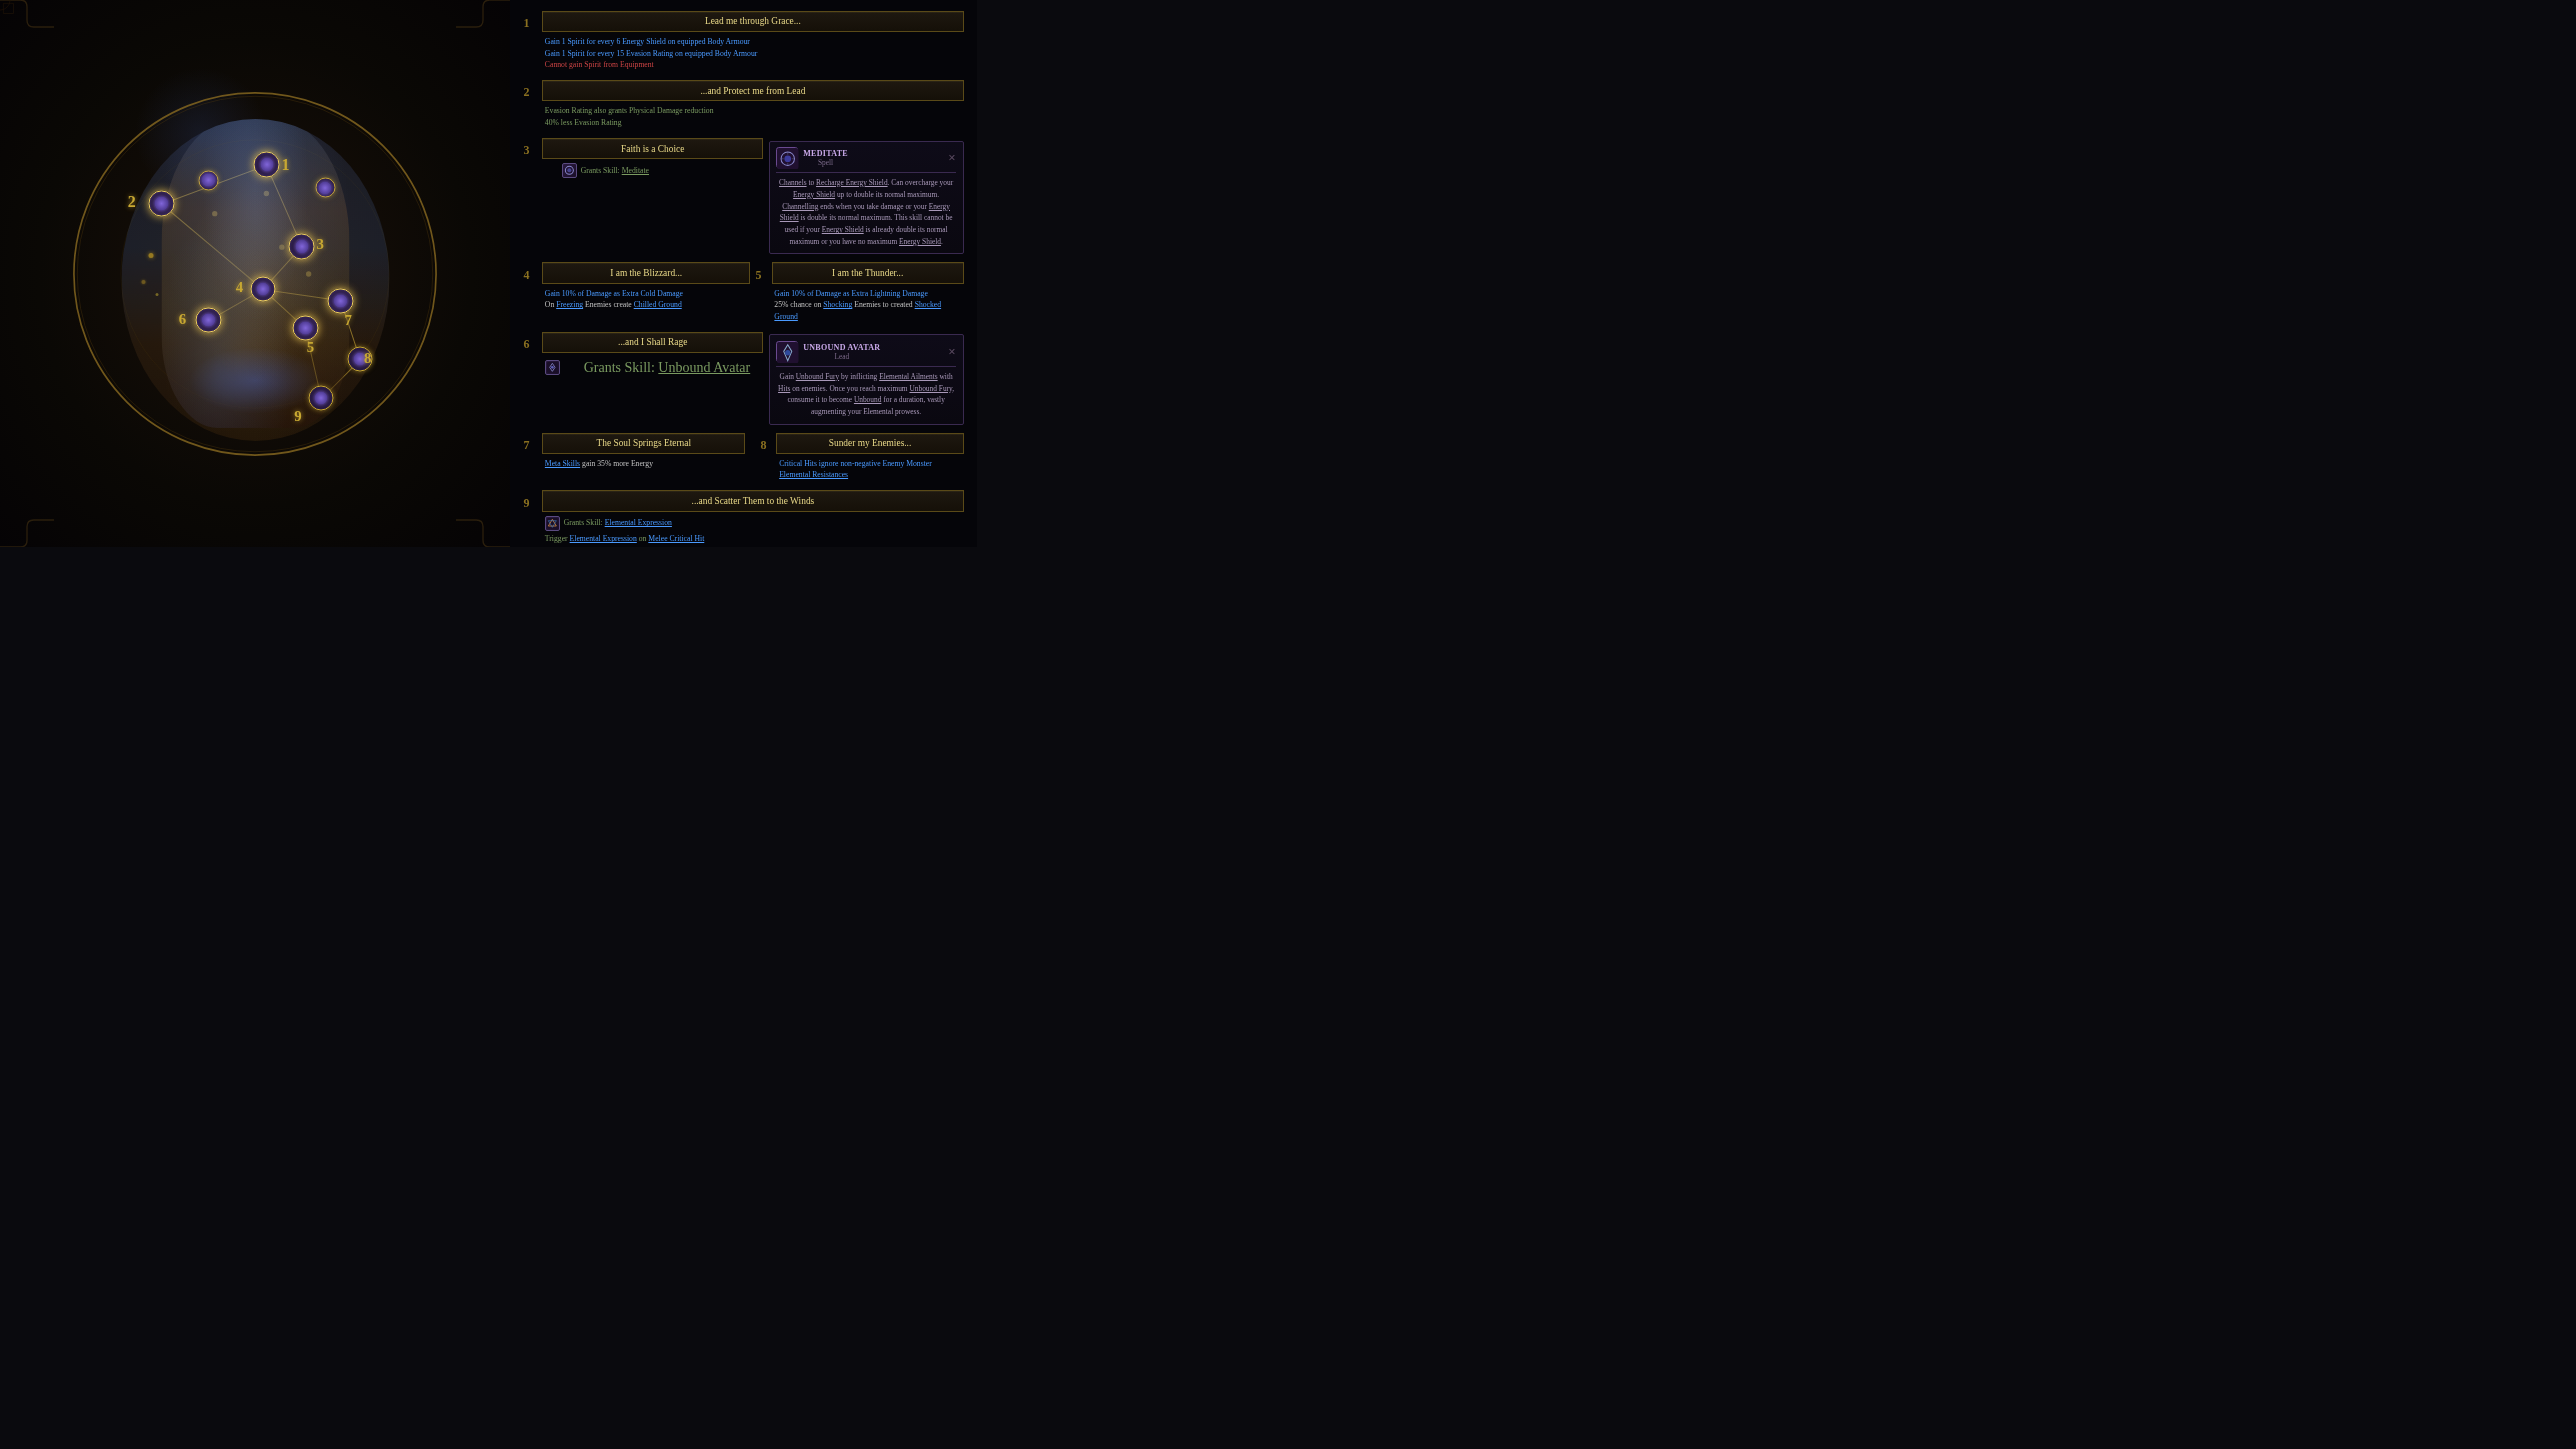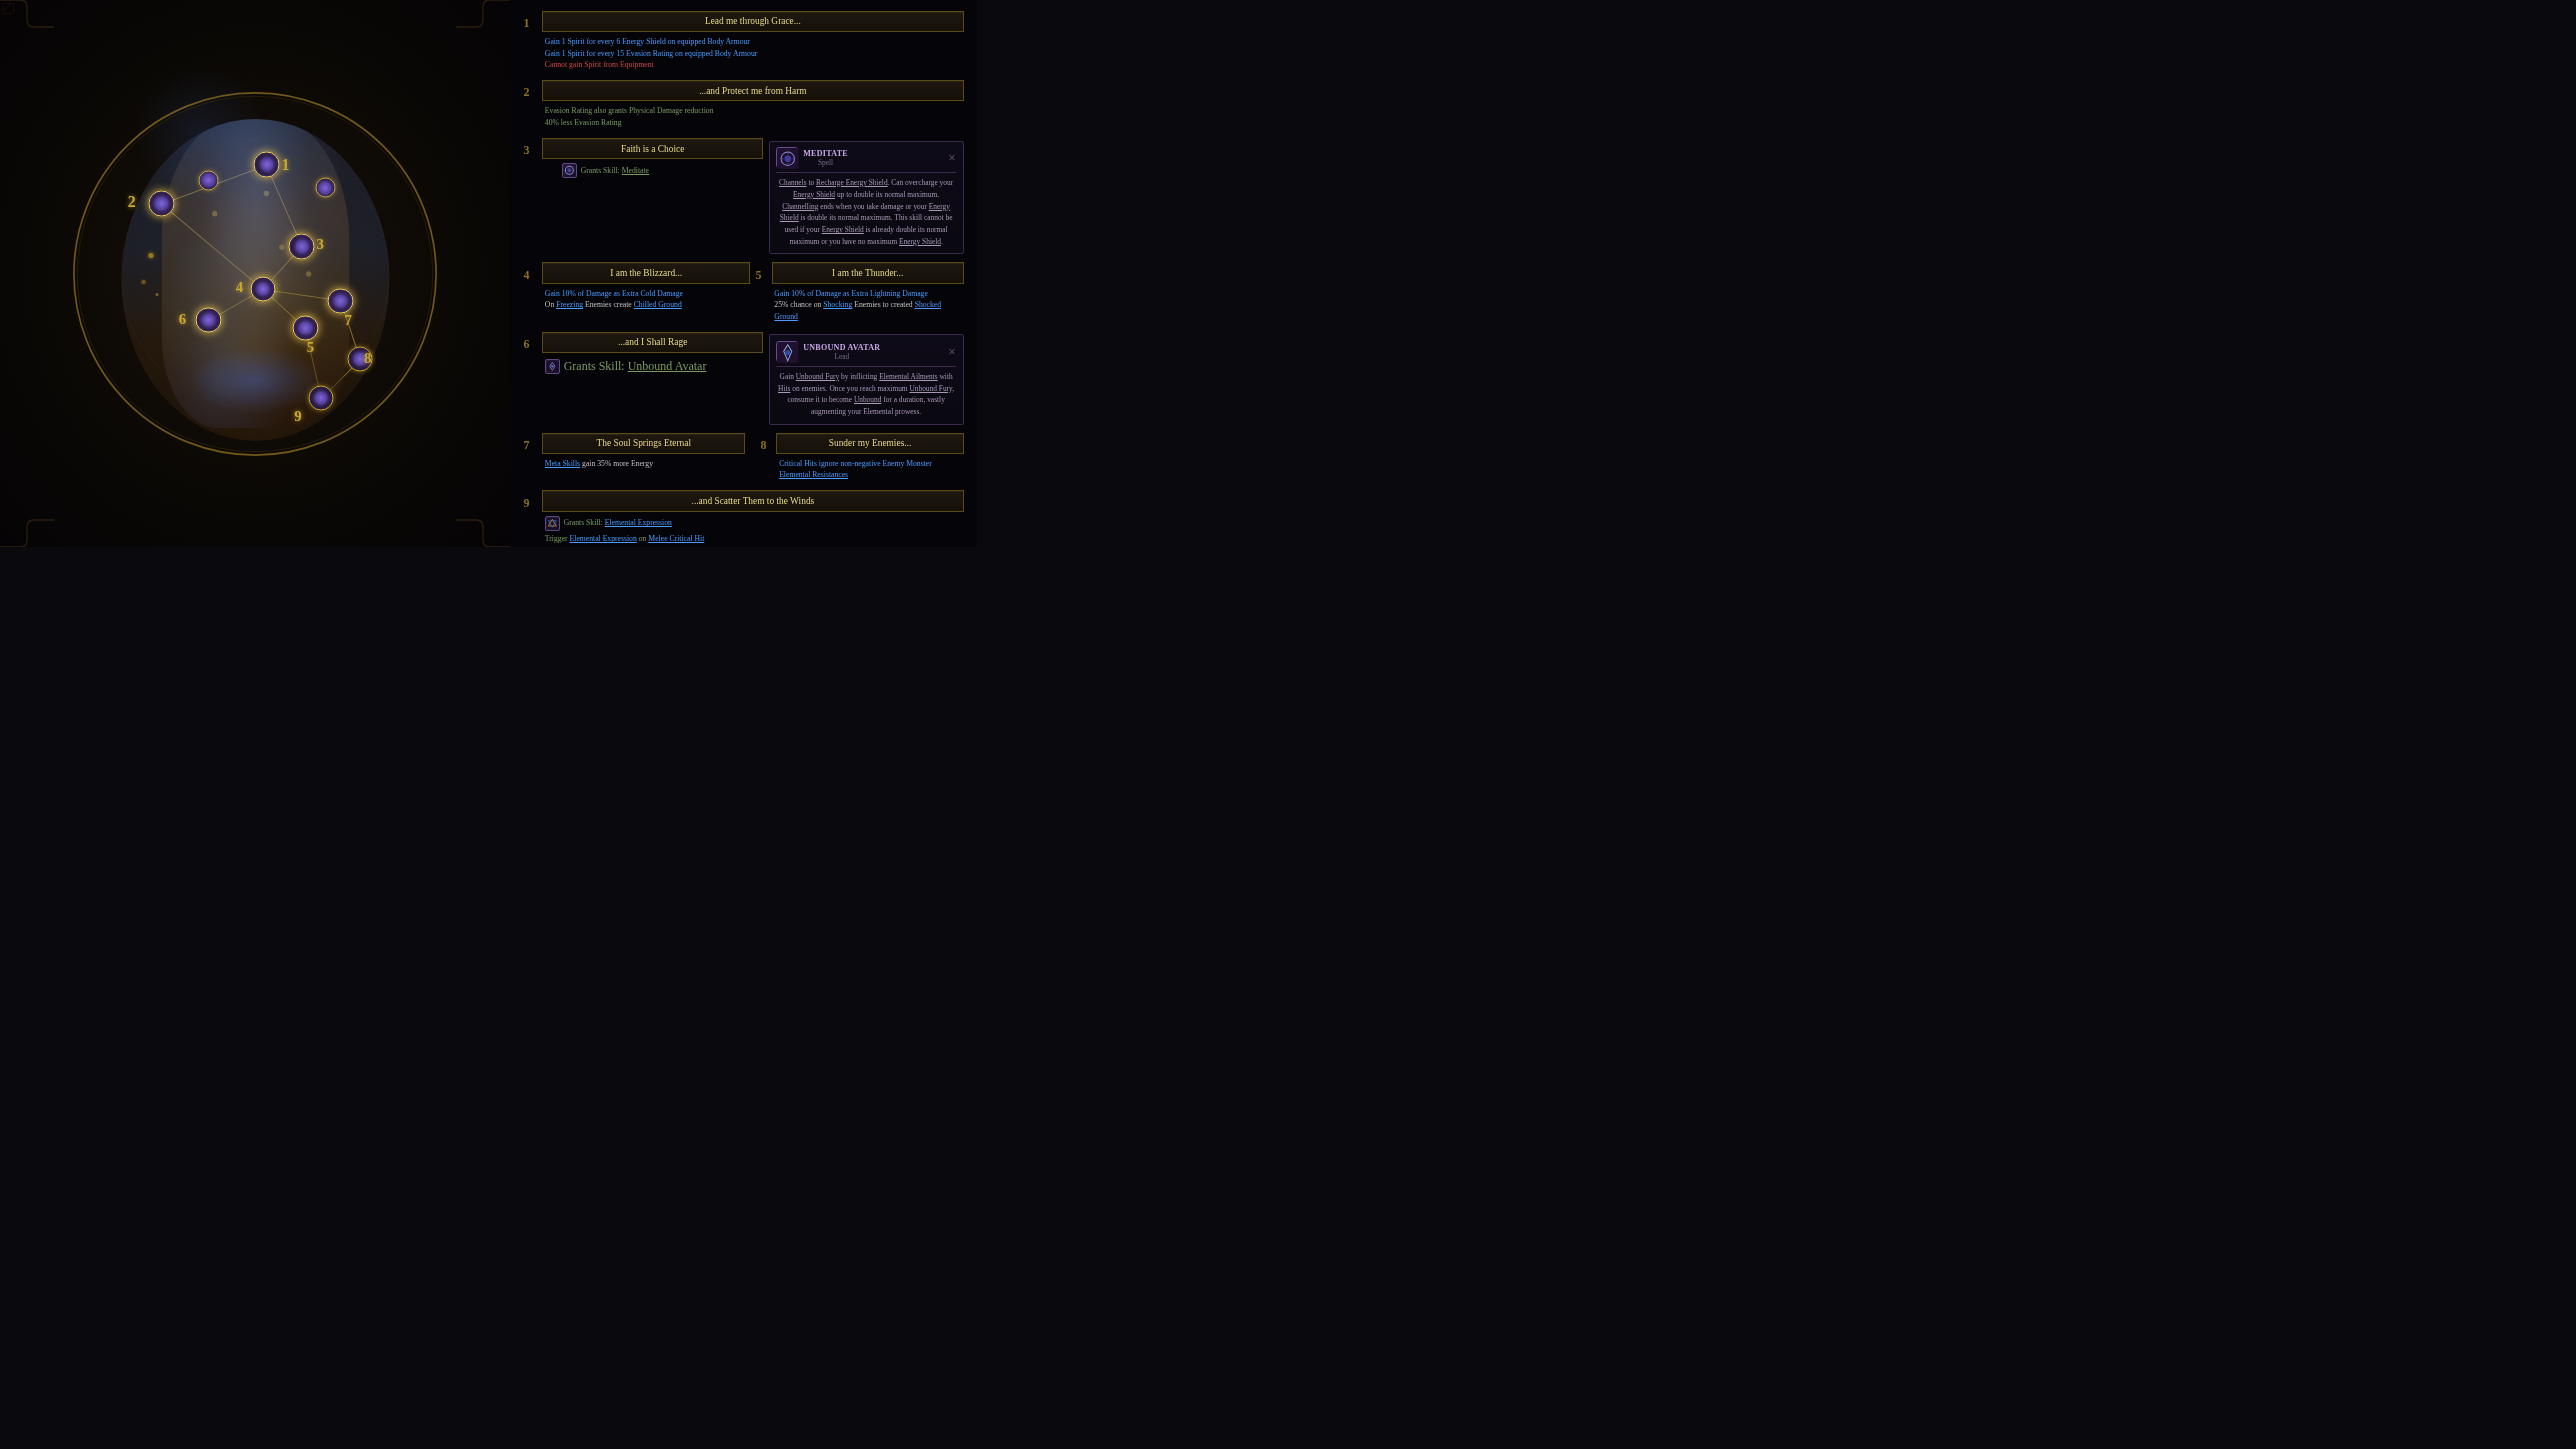--- a/index.html
+++ b/index.html
@@ -410,21 +410,21 @@
         <div style="color: #cc4444; font-size: 7.7px; line-height: 1.5;">Cannot gain Spirit from Equipment</div>
       </div>
     </div>
   </div>
 
   <div class="section-gap"></div>
 
   <div class="skill-row">
     <div class="row-number">2</div>
     <div class="skill-block">
-      <button class="skill-button">...and Protect me from Harm</button>
+      <button class="skill-button">...and Protect me from Lead</button>
       <div class="skill-desc">
         <div style="color: #7a9a60; font-size: 7.7px; line-height: 1.5;">Evasion Rating also grants Physical Damage reduction</div>
         <div style="color: #7a9a60; font-size: 7.7px; line-height: 1.5; font-family: Liberation Serif, serif;">40% less Evasion Rating</div>
       </div>
     </div>
   </div>
 
   <div class="section-gap"></div>
 
   <div class="skill-row">
@@ -503,21 +503,21 @@
       <button class="skill-button">...and I Shall Rage</button>
       <div class="skill-desc">
         <div class="grant-line" style="display: flex; align-items: center; gap: 4px;">
           <div class="skill-icon-small">
             <svg width="10.7" height="10.7" viewBox="0 0 16 16">
                 <rect width="16" height="16" fill="#1a0f28" rx="2"></rect>
                 <path d="M8 2 L12 8 L8 14 L4 8 Z" fill="none" stroke="#8888cc" stroke-width="1.2"></path>
                 <circle cx="8" cy="8" r="2" fill="#6060bb"></circle>
               </svg>
           </div>
-          <span style="color: #7a9a60; font-size: 12px;">Grants Skill: <span style="text-decoration: underline;">Unbound Avatar</span></span>
+          <span style="color: #7a9a60; font-size: 14px; margin-left: 20px;">Grants Skill: <span style="text-decoration: underline;">Unbound Avatar</span></span>
         </div>
       </div>
     </div>
 
     <div style="width: 195px; flex-shrink: 0;">
       <div class="skill-tooltip">
         <div class="tooltip-header">
           <div class="tooltip-icon">
             <svg width="21.5" height="21.5" viewBox="0 0 32 32">
                 <rect width="32" height="32" fill="#201030" rx="4"></rect>

